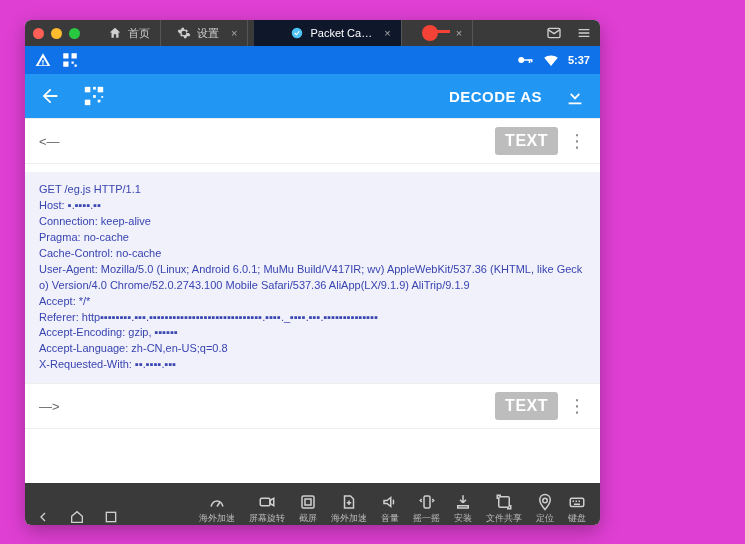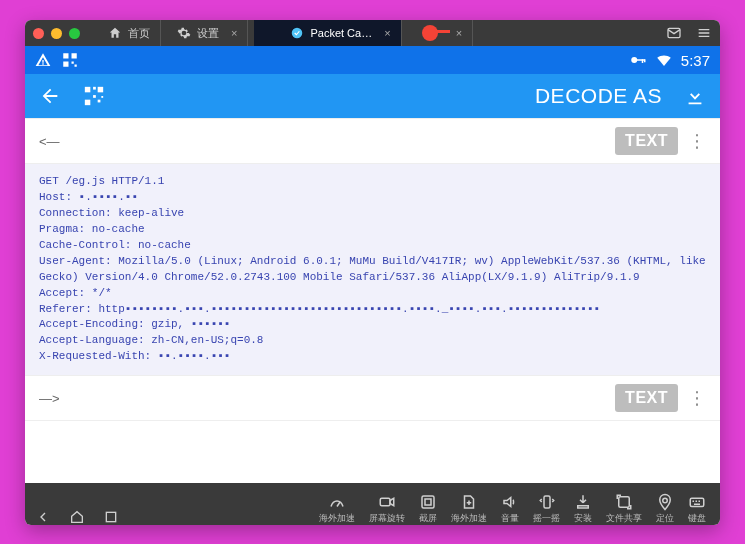--- a/index.html
+++ b/index.html
@@ -6,21 +6,21 @@
   body {
     background: #e03fd4;
     width: 745px;
     height: 544px;
     font-family: "Helvetica Neue", Arial, sans-serif;
     overflow: hidden;
   }
   .window {
     position: absolute;
     left: 25px; top: 20px;
-    width: 695px; height: 505px;
+    width: 575px; height: 505px;
     background: #fff;
     border-radius: 6px;
     overflow: hidden;
     box-shadow: 0 6px 20px rgba(0,0,0,.3);
     display: flex;
     flex-direction: column;
   }
   .mac-titlebar {
     background: #3a3a3a;
     height: 26px;
@@ -47,51 +47,51 @@
   .redblob::after{content:"";position:absolute;left:18px;top:6px;width:14px;height:3px;background:#f44336;}
   .title-right{margin-left:auto;display:flex;gap:14px;color:#cfcfcf;}
   .title-right svg{width:16px;height:16px;}
 
   .android-status{
     background:#0f72e9; height:28px;
     display:flex;align-items:center;padding:0 10px;color:#fff;
     justify-content:space-between;
   }
   .status-left{display:flex;gap:10px;align-items:center;}
-  .status-right{display:flex;gap:8px;align-items:center;font-size:15px;font-weight:400;}
+  .status-right{display:flex;gap:8px;align-items:center;font-size:11px;font-weight:700;}
   .status-right svg{width:18px;height:18px;}
 
   .app-header{
     background:#2196f3;height:44px;
     display:flex;align-items:center;padding:0 14px;color:#fff;
     gap:22px;
   }
   .app-header svg{width:22px;height:22px;}
   .app-header .spacer{flex:1;}
-  .decode{font-size:21px;font-weight:400;letter-spacing:.5px;}
+  .decode{font-size:15px;font-weight:700;letter-spacing:.5px;}
   .dlicon{display:flex;align-items:center;}
 
   .content{flex:1;overflow-y:auto;background:#fff;padding:0;}
   .section-hdr{
     display:flex;align-items:center;justify-content:space-between;
     padding:8px 14px;border-top:1px solid #eee;border-bottom:1px solid #eee;
   }
   .arrow-lbl{color:#666;font-size:13px;}
   .hdr-right{display:flex;align-items:center;gap:10px;}
   .text-btn{
     background:#bdbdbd;color:#fff;font-size:16px;
     border:none;padding:5px 10px;border-radius:3px;cursor:pointer;
     font-weight:600;letter-spacing:.5px;
   }
   .more-dots{color:#888;font-size:18px;line-height:1;cursor:pointer;}
 
   .code-block{
-    font-family:Liberation Mono, monospace;
+    font-family:Liberation Sans, sans-serif;
     font-size:11px;line-height:1.45;
-    padding:10px 14px;white-space:pre-wrap;word-break:break-all;
+    padding:10px 14px;white-space:pre-wrap;word-break:break-all;margin-top:8px;
   }
   .req{background:#f1f1fb;color:#3844b0;}
   .res{background:#fdf1f2;color:#c1352f;max-height:70px;overflow:hidden;}
 
   .bottom-nav{
     background:#3a3a3a;height:42px;
     display:flex;align-items:flex-end;padding:0 10px;color:#cfcfcf;
   }
   .bn-left{display:flex;gap:18px;align-items:center;}
   .bn-left svg{width:16px;height:16px;}

